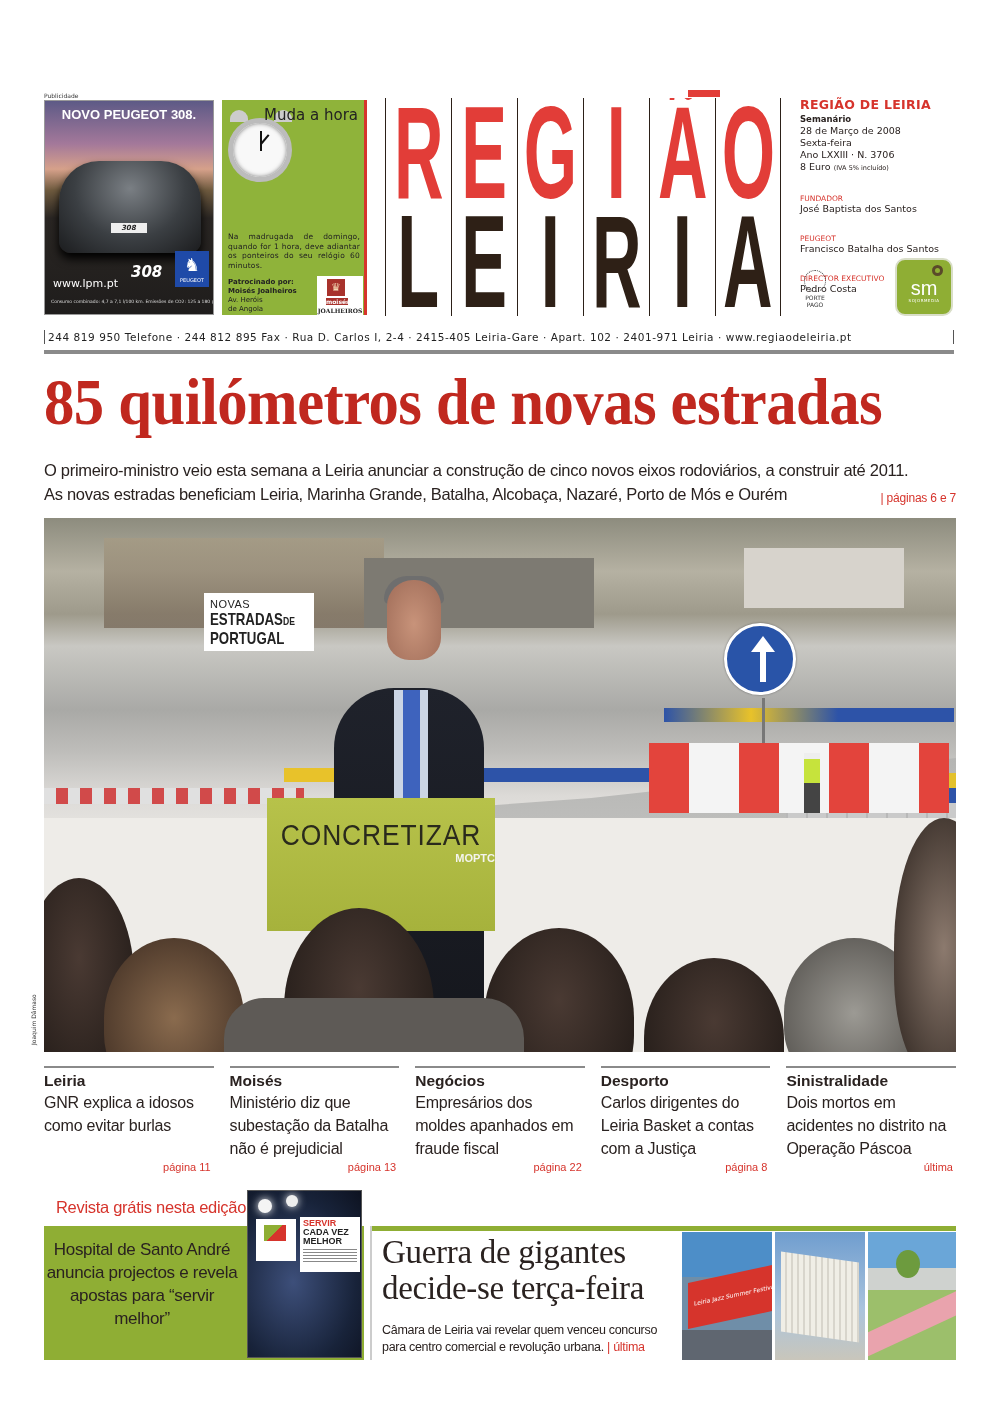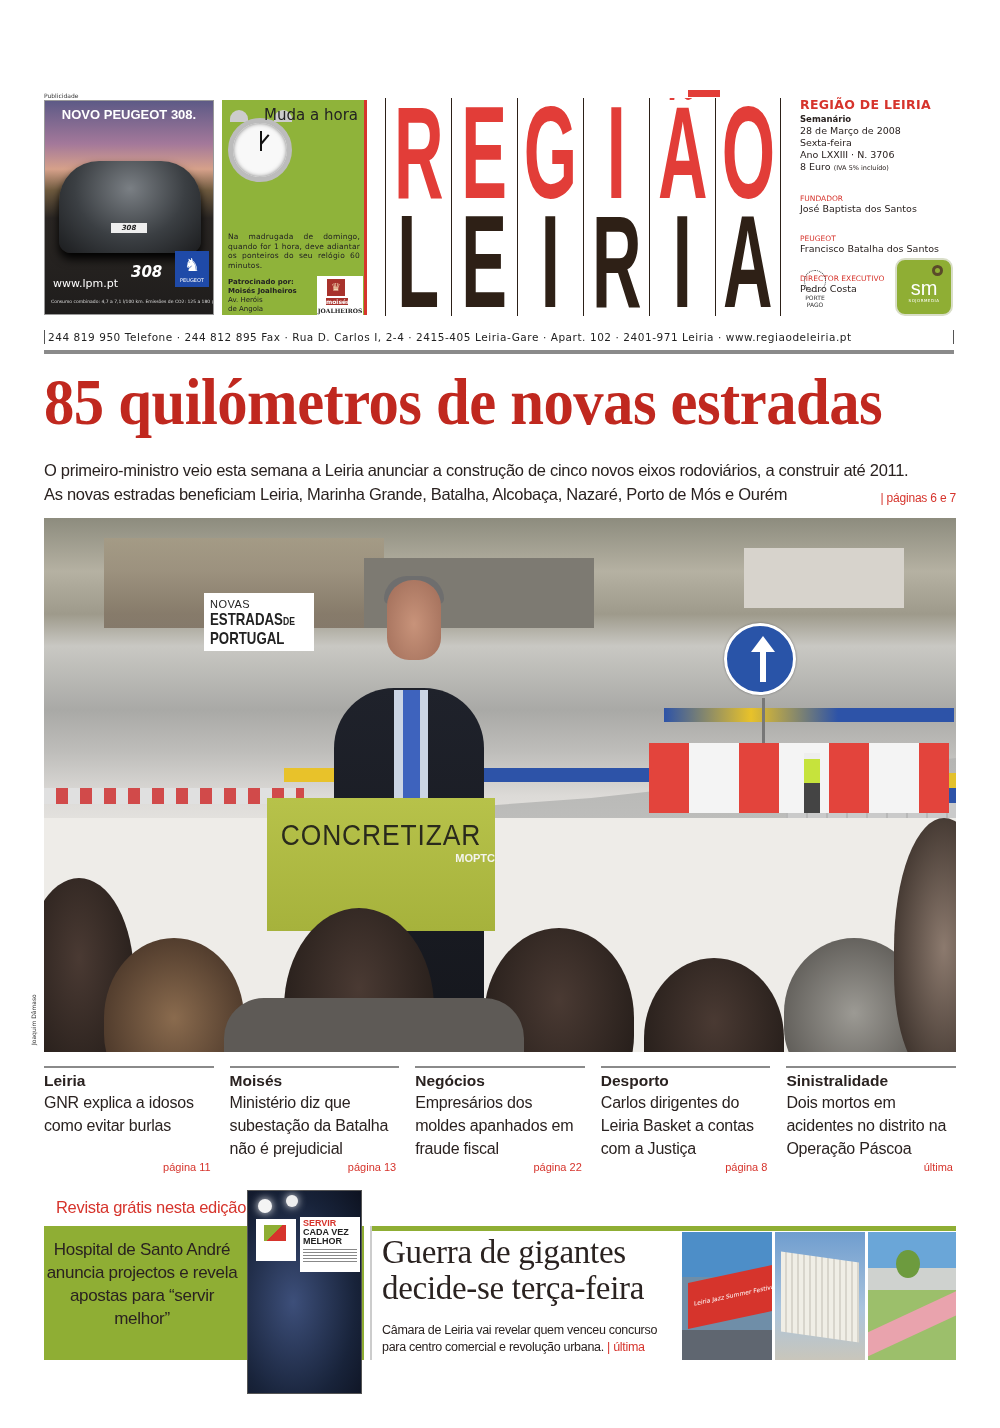--- a/index.html
+++ b/index.html
@@ -101,21 +101,21 @@
   .sections{left:44px;top:1066px;width:912px;display:flex;gap:16px}
   .sec{flex:1;border-top:2px solid #8a8a8a;padding-top:3px;font-family:"Liberation Sans",sans-serif;position:relative;height:112px}
   .sec .cat{font-weight:bold;font-size:15.5px;color:#2a2220;line-height:20px}
   .sec .txt{font-size:16px;line-height:23px;color:#2a2220;letter-spacing:-0.2px}
   .sec .pg{position:absolute;right:3px;top:93px;font-size:11px;color:#d6342c}
 
   
   .revista-title{left:56px;top:1198px;font-family:"Liberation Sans",sans-serif;color:#d6342c;font-size:16.5px;letter-spacing:-0.3px}
   .revista-box{left:44px;top:1226px;width:320px;height:134px;background:#8fae34}
   .revista-box .t{position:absolute;left:0;width:196px;top:12px;text-align:center;font-family:"Liberation Sans",sans-serif;font-size:17px;line-height:23px;color:#2a2220;letter-spacing:-0.3px}
-  .mag{left:247px;top:1190px;width:115px;height:204px;background:radial-gradient(ellipse at 40% 55%,#3d4f7a,#18233a 65%,#0d1220);border:1px solid #555}
+  .mag{left:247px;top:1190px;width:115px;height:168px;background:radial-gradient(ellipse at 40% 55%,#3d4f7a,#18233a 65%,#0d1220);border:1px solid #555}
   .mag .cover{position:absolute;left:52px;top:26px;width:60px;height:55px;background:#fff;padding:2px 3px;font-family:"Liberation Sans",sans-serif}
   .mag .cover .s1{color:#d6342c;font-weight:bold;font-size:9px;line-height:9px;display:block}
   .mag .cover .s2{color:#222;font-weight:bold;font-size:9px;line-height:9px;display:block}
   .mag .cover .lines{display:block;margin-top:3px;height:14px;background:repeating-linear-gradient(180deg,#888 0 1px,#fff 1px 3px)}
   .mag .hlogo{position:absolute;left:8px;top:28px;width:40px;height:42px;background:#fff}
   .mag .hlogo::before{content:"";position:absolute;left:8px;top:6px;width:22px;height:16px;background:linear-gradient(135deg,#8fae34 50%,#d6342c 50%)}
   .mag .lamp{position:absolute;left:10px;top:8px;width:14px;height:14px;border-radius:50%;background:#f4f4f4;box-shadow:0 0 8px #fff}
   .mag .lamp2{position:absolute;left:38px;top:4px;width:12px;height:12px;border-radius:50%;background:#eee;box-shadow:0 0 8px #fff}
 
   .green-rule{left:372px;top:1226px;width:584px;height:5px;background:#8fae34}

